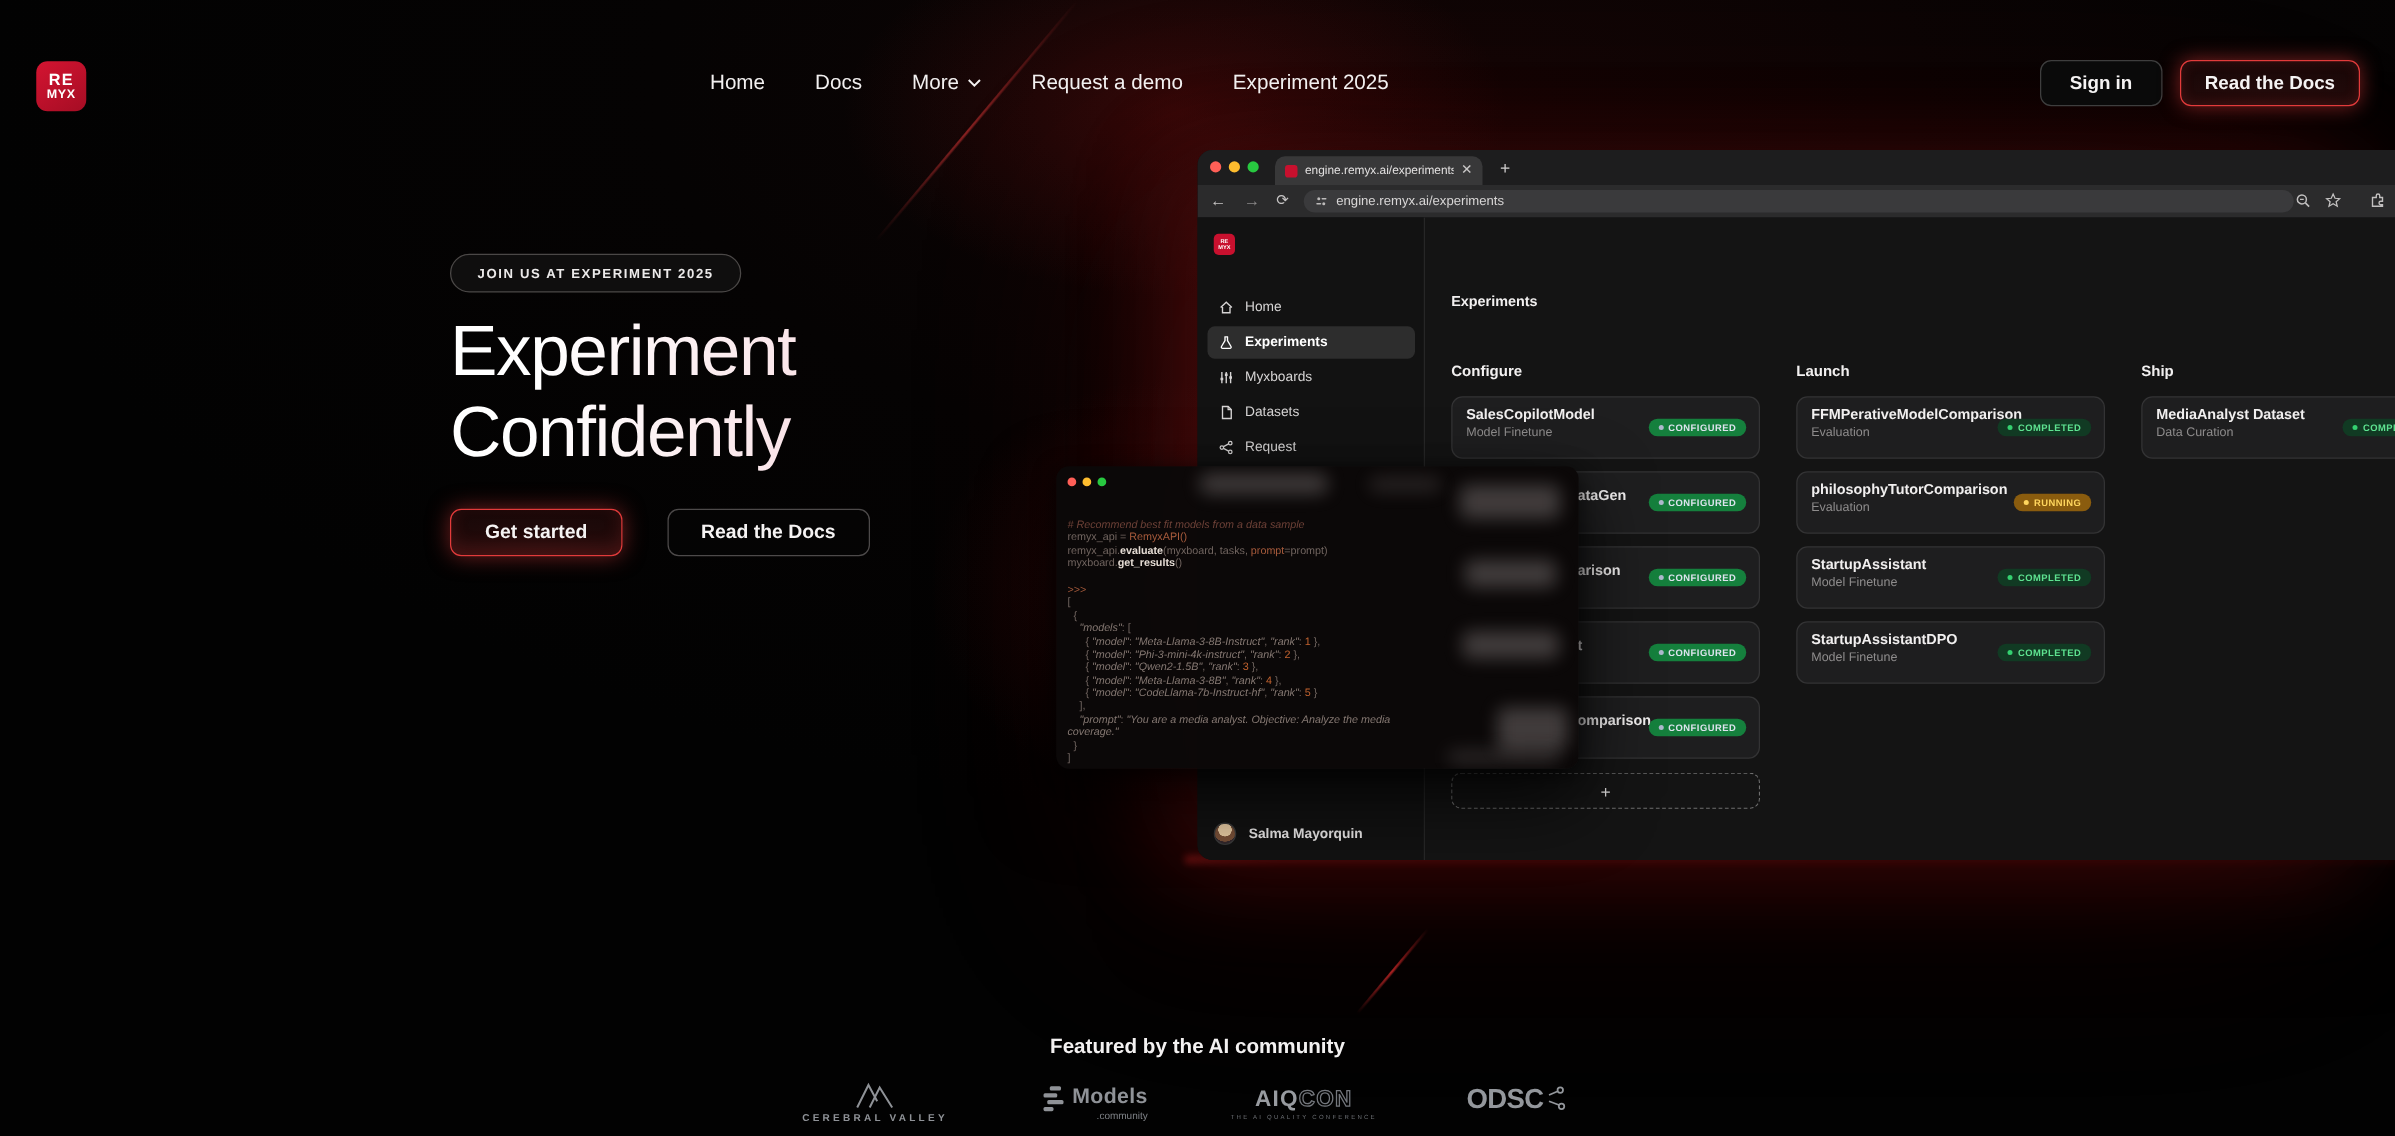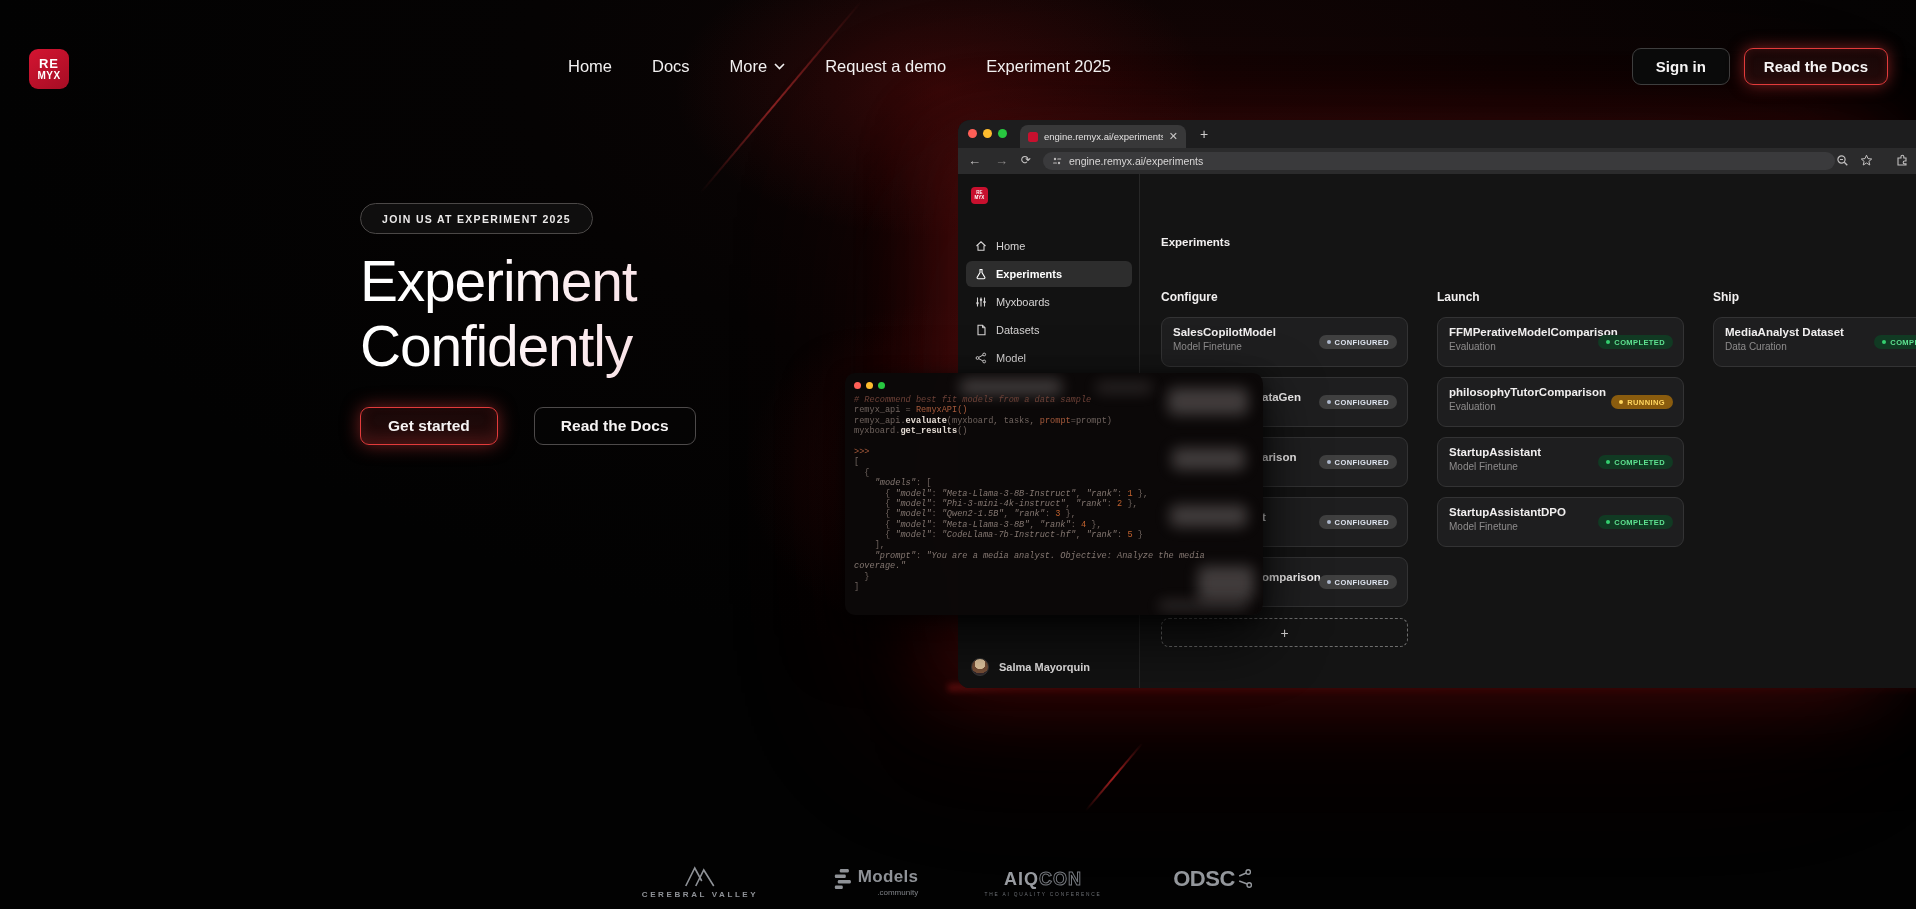--- a/index.html
+++ b/index.html
@@ -74,31 +74,31 @@
   .page-title { position:absolute; left:0; top:62px; font-size:11.5px; font-weight:bold; color:#f2f0f0; }
   .columns { position:absolute; left:0; top:116px; display:flex; gap:29px; }
   .col { width:247px; flex:none; }
   .col-title { font-size:12px; font-weight:bold; color:#f2f0f0; height:14px; margin-bottom:13px; }
   .card { position:relative; width:247px; height:50px; margin-bottom:10px; background:#1e1e1f; border:1px solid #333334; border-radius:9px; padding:8px 11px; cursor:pointer; }
   .card-title { font-size:11.5px; font-weight:600; color:#f1efef; white-space:nowrap; }
   .card-sub { font-size:10px; color:#8e8c8c; margin-top:3px; white-space:nowrap; }
   .card.occluded .card-title { position:absolute; left:100px; top:13px; }
   .badge { position:absolute; right:10px; top:50%; transform:translateY(-50%); display:flex; align-items:center; gap:4px; height:14px; padding:0 8px; border-radius:8px; font-size:7.5px; font-weight:bold; letter-spacing:.4px; white-space:nowrap; }
   .dot { width:4px; height:4px; border-radius:50%; }
-  .badge-configured { background:#404040; color:#dde3ee; } .badge-configured .dot { background:#aeb9cd; }
+  .badge-configured { background:#15803d; color:#dde3ee; } .badge-configured .dot { background:#aeb9cd; }
   .badge-completed { background:#113a23; color:#5ee290; } .badge-completed .dot { background:#34d070; }
   .badge-running { background:#8a5c0e; color:#ffd65e; } .badge-running .dot { background:#ffd65e; }
   .add-card { width:247px; height:29px; margin-top:11px; border:1px dashed #6e6e6e; border-radius:8px; display:flex; align-items:center; justify-content:center; color:#d8d6d6; font-size:14px; cursor:pointer; }
 
   
   .codewin { position:absolute; left:845px; top:373px; width:418px; height:242px; z-index:6; border-radius:10px; background:rgba(11,8,8,.985); box-shadow:0 24px 60px rgba(0,0,0,.75), 0 4px 18px rgba(0,0,0,.6); overflow:hidden; }
   .codewin .lights { left:9px; top:9px; gap:5px; }
   .codewin .light { width:7px; height:7px; }
   .blob { position:absolute; background:rgba(205,195,195,.28); border-radius:6px; filter:blur(7px); }
-  .code { position:absolute; left:9px; top:22px; font-family:Liberation Mono, monospace; font-size:8.6px; line-height:10.4px; white-space:pre; }
+  .code { position:absolute; left:9px; top:41px; font-family:Liberation Sans, sans-serif; font-size:8.6px; line-height:10.4px; white-space:pre; }
   .cl { height:10.4px; }
   .tk-c { color:#6d4137; font-style:italic; }
   .tk-v { color:#70645f; }
   .tk-p { color:#70645f; }
   .tk-f { color:#e5dcd4; font-weight:bold; }
   .tk-o { color:#a85b3c; }
   .tk-s { color:#857872; font-style:italic; }
   .tk-n { color:#c1622f; }
 
   
@@ -247,21 +247,21 @@
             <div class="side-item">
               <span style="display: flex;">
                 <svg width="12" height="12" viewBox="0 0 12 12">
                   <circle cx="2.5" cy="6" r="1.4" fill="none" stroke="currentColor" stroke-width="1"></circle>
                   <circle cx="9.2" cy="2.5" r="1.4" fill="none" stroke="currentColor" stroke-width="1"></circle>
                   <circle cx="9.2" cy="9.5" r="1.4" fill="none" stroke="currentColor" stroke-width="1"></circle>
                   <line x1="3.8" y1="5.3" x2="7.9" y2="3.1" stroke="currentColor" stroke-width="1"></line>
                   <line x1="3.8" y1="6.7" x2="7.9" y2="8.9" stroke="currentColor" stroke-width="1"></line>
                 </svg>
               </span>
-              <span>Model</span>
+              <span>Request</span>
             </div>
           </div>
         <div class="user-row">
           <span class="avatar"></span>
           <span class="user-name">Salma Mayorquin</span>
         </div>
       </aside>
       <main class="dmain">
         <div class="page-title">Experiments</div>
         <div class="columns" id="columns">
@@ -365,20 +365,21 @@
     <div class="blob" style="left:115px; top:6px; width:102px; height:16px;"></div>
     <div class="blob" style="left:250px; top:8px; width:58px; height:13px; opacity:.5;"></div>
     <div class="blob" style="left:323px; top:15px; width:80px; height:27px;"></div>
     <div class="blob" style="left:327px; top:75px; width:73px; height:22px;"></div>
     <div class="blob" style="left:325px; top:132px; width:77px; height:22px;"></div>
     <div class="blob" style="left:353px; top:193px; width:56px; height:34px;"></div>
     <div class="blob" style="left:313px; top:227px; width:90px; height:11px; opacity:.6;"></div>
     <div class="code" id="code-lines"><div class="cl"><span class="tk-c"># Recommend best fit models from a data sample</span></div><div class="cl"><span class="tk-v">remyx_api </span><span class="tk-p">= </span><span class="tk-o">RemyxAPI()</span></div><div class="cl"><span class="tk-v">remyx_api</span><span class="tk-p">.</span><span class="tk-f">evaluate</span><span class="tk-p">(</span><span class="tk-v">myxboard</span><span class="tk-p">, </span><span class="tk-v">tasks</span><span class="tk-p">, </span><span class="tk-o">prompt</span><span class="tk-p">=</span><span class="tk-v">prompt</span><span class="tk-p">)</span></div><div class="cl"><span class="tk-v">myxboard</span><span class="tk-p">.</span><span class="tk-f">get_results</span><span class="tk-p">()</span></div><div class="cl"></div><div class="cl"><span class="tk-o">&gt;&gt;&gt;</span></div><div class="cl"><span class="tk-p">[</span></div><div class="cl"><span class="tk-p">  {</span></div><div class="cl"><span class="tk-s">    "models"</span><span class="tk-p">: [</span></div><div class="cl"><span class="tk-p">      { </span><span class="tk-s">"model"</span><span class="tk-p">: </span><span class="tk-s">"Meta-Llama-3-8B-Instruct"</span><span class="tk-p">, </span><span class="tk-s">"rank"</span><span class="tk-p">: </span><span class="tk-n">1</span><span class="tk-p"> },</span></div><div class="cl"><span class="tk-p">      { </span><span class="tk-s">"model"</span><span class="tk-p">: </span><span class="tk-s">"Phi-3-mini-4k-instruct"</span><span class="tk-p">, </span><span class="tk-s">"rank"</span><span class="tk-p">: </span><span class="tk-n">2</span><span class="tk-p"> },</span></div><div class="cl"><span class="tk-p">      { </span><span class="tk-s">"model"</span><span class="tk-p">: </span><span class="tk-s">"Qwen2-1.5B"</span><span class="tk-p">, </span><span class="tk-s">"rank"</span><span class="tk-p">: </span><span class="tk-n">3</span><span class="tk-p"> },</span></div><div class="cl"><span class="tk-p">      { </span><span class="tk-s">"model"</span><span class="tk-p">: </span><span class="tk-s">"Meta-Llama-3-8B"</span><span class="tk-p">, </span><span class="tk-s">"rank"</span><span class="tk-p">: </span><span class="tk-n">4</span><span class="tk-p"> },</span></div><div class="cl"><span class="tk-p">      { </span><span class="tk-s">"model"</span><span class="tk-p">: </span><span class="tk-s">"CodeLlama-7b-Instruct-hf"</span><span class="tk-p">, </span><span class="tk-s">"rank"</span><span class="tk-p">: </span><span class="tk-n">5</span><span class="tk-p"> }</span></div><div class="cl"><span class="tk-p">    ],</span></div><div class="cl"><span class="tk-s">    "prompt"</span><span class="tk-p">: </span><span class="tk-s">"You are a media analyst. Objective: Analyze the media</span></div><div class="cl"><span class="tk-s">coverage."</span></div><div class="cl"><span class="tk-p">  }</span></div><div class="cl"><span class="tk-p">]</span></div></div>
   </div>
 
+  <div class="featured">Featured by the AI community</div>
   <div class="logos">
     <div class="logo-item lg-cv">
       <svg width="36" height="24" viewBox="0 0 36 24">
           <path d="M4 22 L13 4 L20 17" fill="none" stroke="#aeb2b8" stroke-width="1.6"></path>
           <path d="M14 22 L22 6 L32 22" fill="none" stroke="#aeb2b8" stroke-width="1.6"></path>
         </svg>
       <span class="cv-text">CEREBRAL VALLEY</span>
     </div>
     <div class="logo-item lg-mlops">
       <svg width="18" height="26" viewBox="0 0 18 26">

